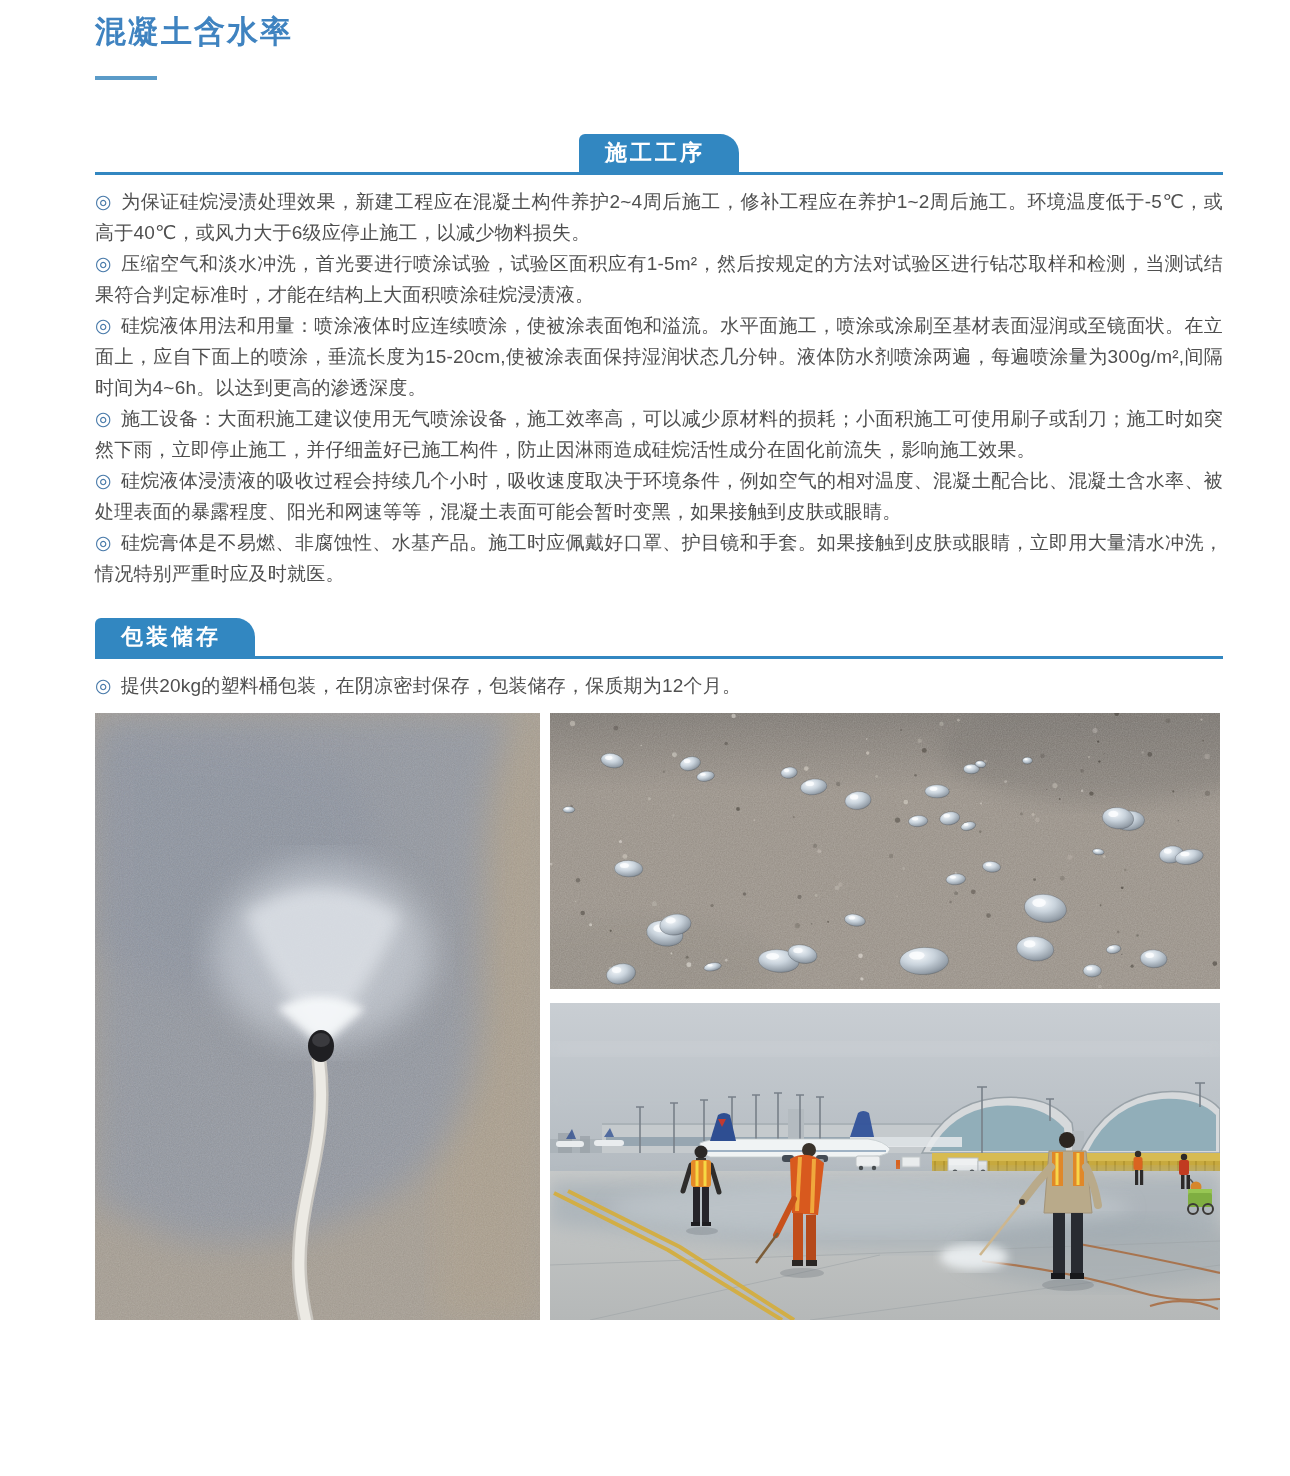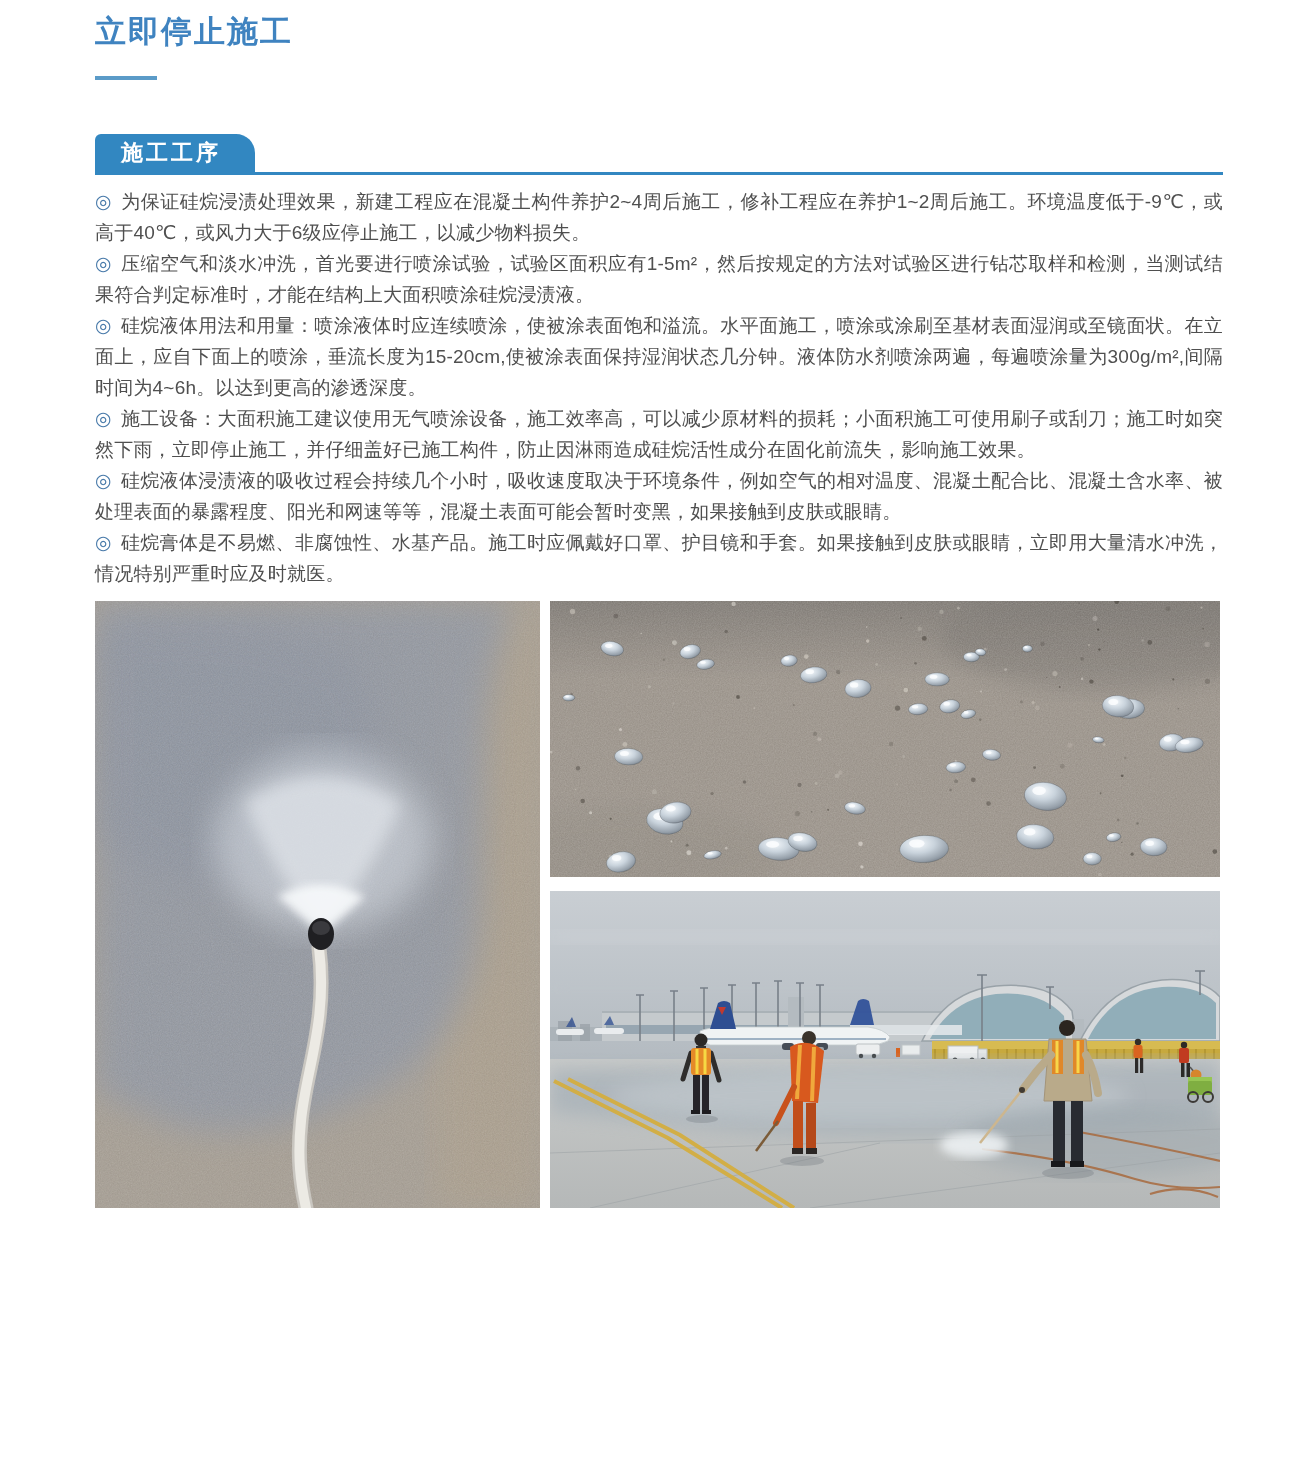--- a/index.html
+++ b/index.html
@@ -9,21 +9,21 @@
   }
   .content { position:absolute; left:95px; top:0; width:1128px; }
 
   .page-title {
     margin:13px 0 0 0; font-size:31px; font-weight:bold;
     color:#3f83c0; letter-spacing:2px; line-height:1.2;
   }
   .title-rule { width:62px; height:4px; background:#5b9bc8; margin-top:26px; }
 
   .sec-head { border-bottom:3px solid #3287c1; line-height:0; }
-  .sec-head.first { margin-top:54px; }
+  .sec-head.first { margin-top:54px;text-align:center; }
   .sec-head.second { margin-top:29px; }
   .badge {
     display:inline-block; background:#3287c1; color:#ffffff;
     font-size:22px; font-weight:bold; line-height:38px; height:38px;
     padding:0 34px 0 26px; border-radius:6px 19px 0 0; letter-spacing:3px;
   }
 
   .bullets { margin-top:11px; }
   .bullets p {
     margin:0; font-size:19px; line-height:31px; color:#4f4f4f;
@@ -38,37 +38,45 @@
   .rcol { margin-left:10px; width:670px; }
   .ph-tr { width:670px; height:276px; }
   .ph-br { width:670px; height:317px; margin-top:14px; }
 </style>
 </head>
 <body>
 
 <div class="page">
   <div class="content">
 
-    <h1 class="page-title">立即停止施工</h1>
+    <h1 class="page-title">混凝土含水率</h1>
     <div class="title-rule"></div>
 
     <section>
       <div class="sec-head first">
         <div class="badge">施工工序</div>
       </div>
       <div class="bullets">
-        <p><span class="mark">◎</span><span>为保证硅烷浸渍处理效果，新建工程应在混凝土构件养护2~4周后施工，修补工程应在养护1~2周后施工。环境温度低于-9℃，或高于40℃，或风力大于6级应停止施工，以减少物料损失。</span></p>
+        <p><span class="mark">◎</span><span>为保证硅烷浸渍处理效果，新建工程应在混凝土构件养护2~4周后施工，修补工程应在养护1~2周后施工。环境温度低于-5℃，或高于40℃，或风力大于6级应停止施工，以减少物料损失。</span></p>
         <p><span class="mark">◎</span><span>压缩空气和淡水冲洗，首光要进行喷涂试验，试验区面积应有1-5m²，然后按规定的方法对试验区进行钻芯取样和检测，当测试结果符合判定标准时，才能在结构上大面积喷涂硅烷浸渍液。</span></p>
         <p><span class="mark">◎</span><span>硅烷液体用法和用量：喷涂液体时应连续喷涂，使被涂表面饱和溢流。水平面施工，喷涂或涂刷至基材表面湿润或至镜面状。在立面上，应自下面上的喷涂，垂流长度为15-20cm,使被涂表面保持湿润状态几分钟。液体防水剂喷涂两遍，每遍喷涂量为300g/m²,间隔时间为4~6h。以达到更高的渗透深度。</span></p>
         <p><span class="mark">◎</span><span>施工设备：大面积施工建议使用无气喷涂设备，施工效率高，可以减少原材料的损耗；小面积施工可使用刷子或刮刀；施工时如突然下雨，立即停止施工，并仔细盖好已施工构件，防止因淋雨造成硅烷活性成分在固化前流失，影响施工效果。</span></p>
         <p><span class="mark">◎</span><span>硅烷液体浸渍液的吸收过程会持续几个小时，吸收速度取决于环境条件，例如空气的相对温度、混凝土配合比、混凝土含水率、被处理表面的暴露程度、阳光和网速等等，混凝土表面可能会暂时变黑，如果接触到皮肤或眼睛。</span></p>
         <p><span class="mark">◎</span><span>硅烷膏体是不易燃、非腐蚀性、水基产品。施工时应佩戴好口罩、护目镜和手套。如果接触到皮肤或眼睛，立即用大量清水冲洗，情况特别严重时应及时就医。</span></p>
       </div>
     </section>
 
+    <section>
+      <div class="sec-head second">
+        <div class="badge">包装储存</div>
+      </div>
+      <div class="bullets">
+        <p><span class="mark">◎</span><span>提供20kg的塑料桶包装，在阴凉密封保存，包装储存，保质期为12个月。</span></p>
+      </div>
+    </section>
 
     <div class="photos">
 
       <figure class="ph ph-left">
         <svg viewBox="0 0 445 607" width="445" height="607">
           <defs>
             <filter id="g1d" x="0" y="0" width="100%" height="100%">
               <feTurbulence type="fractalNoise" baseFrequency="0.55" numOctaves="2" stitchTiles="stitch"></feTurbulence>
               <feColorMatrix type="matrix" values="0 0 0 0 0.24  0 0 0 0 0.22  0 0 0 0 0.20  0 0 0 0.55 0"></feColorMatrix>
             </filter>

